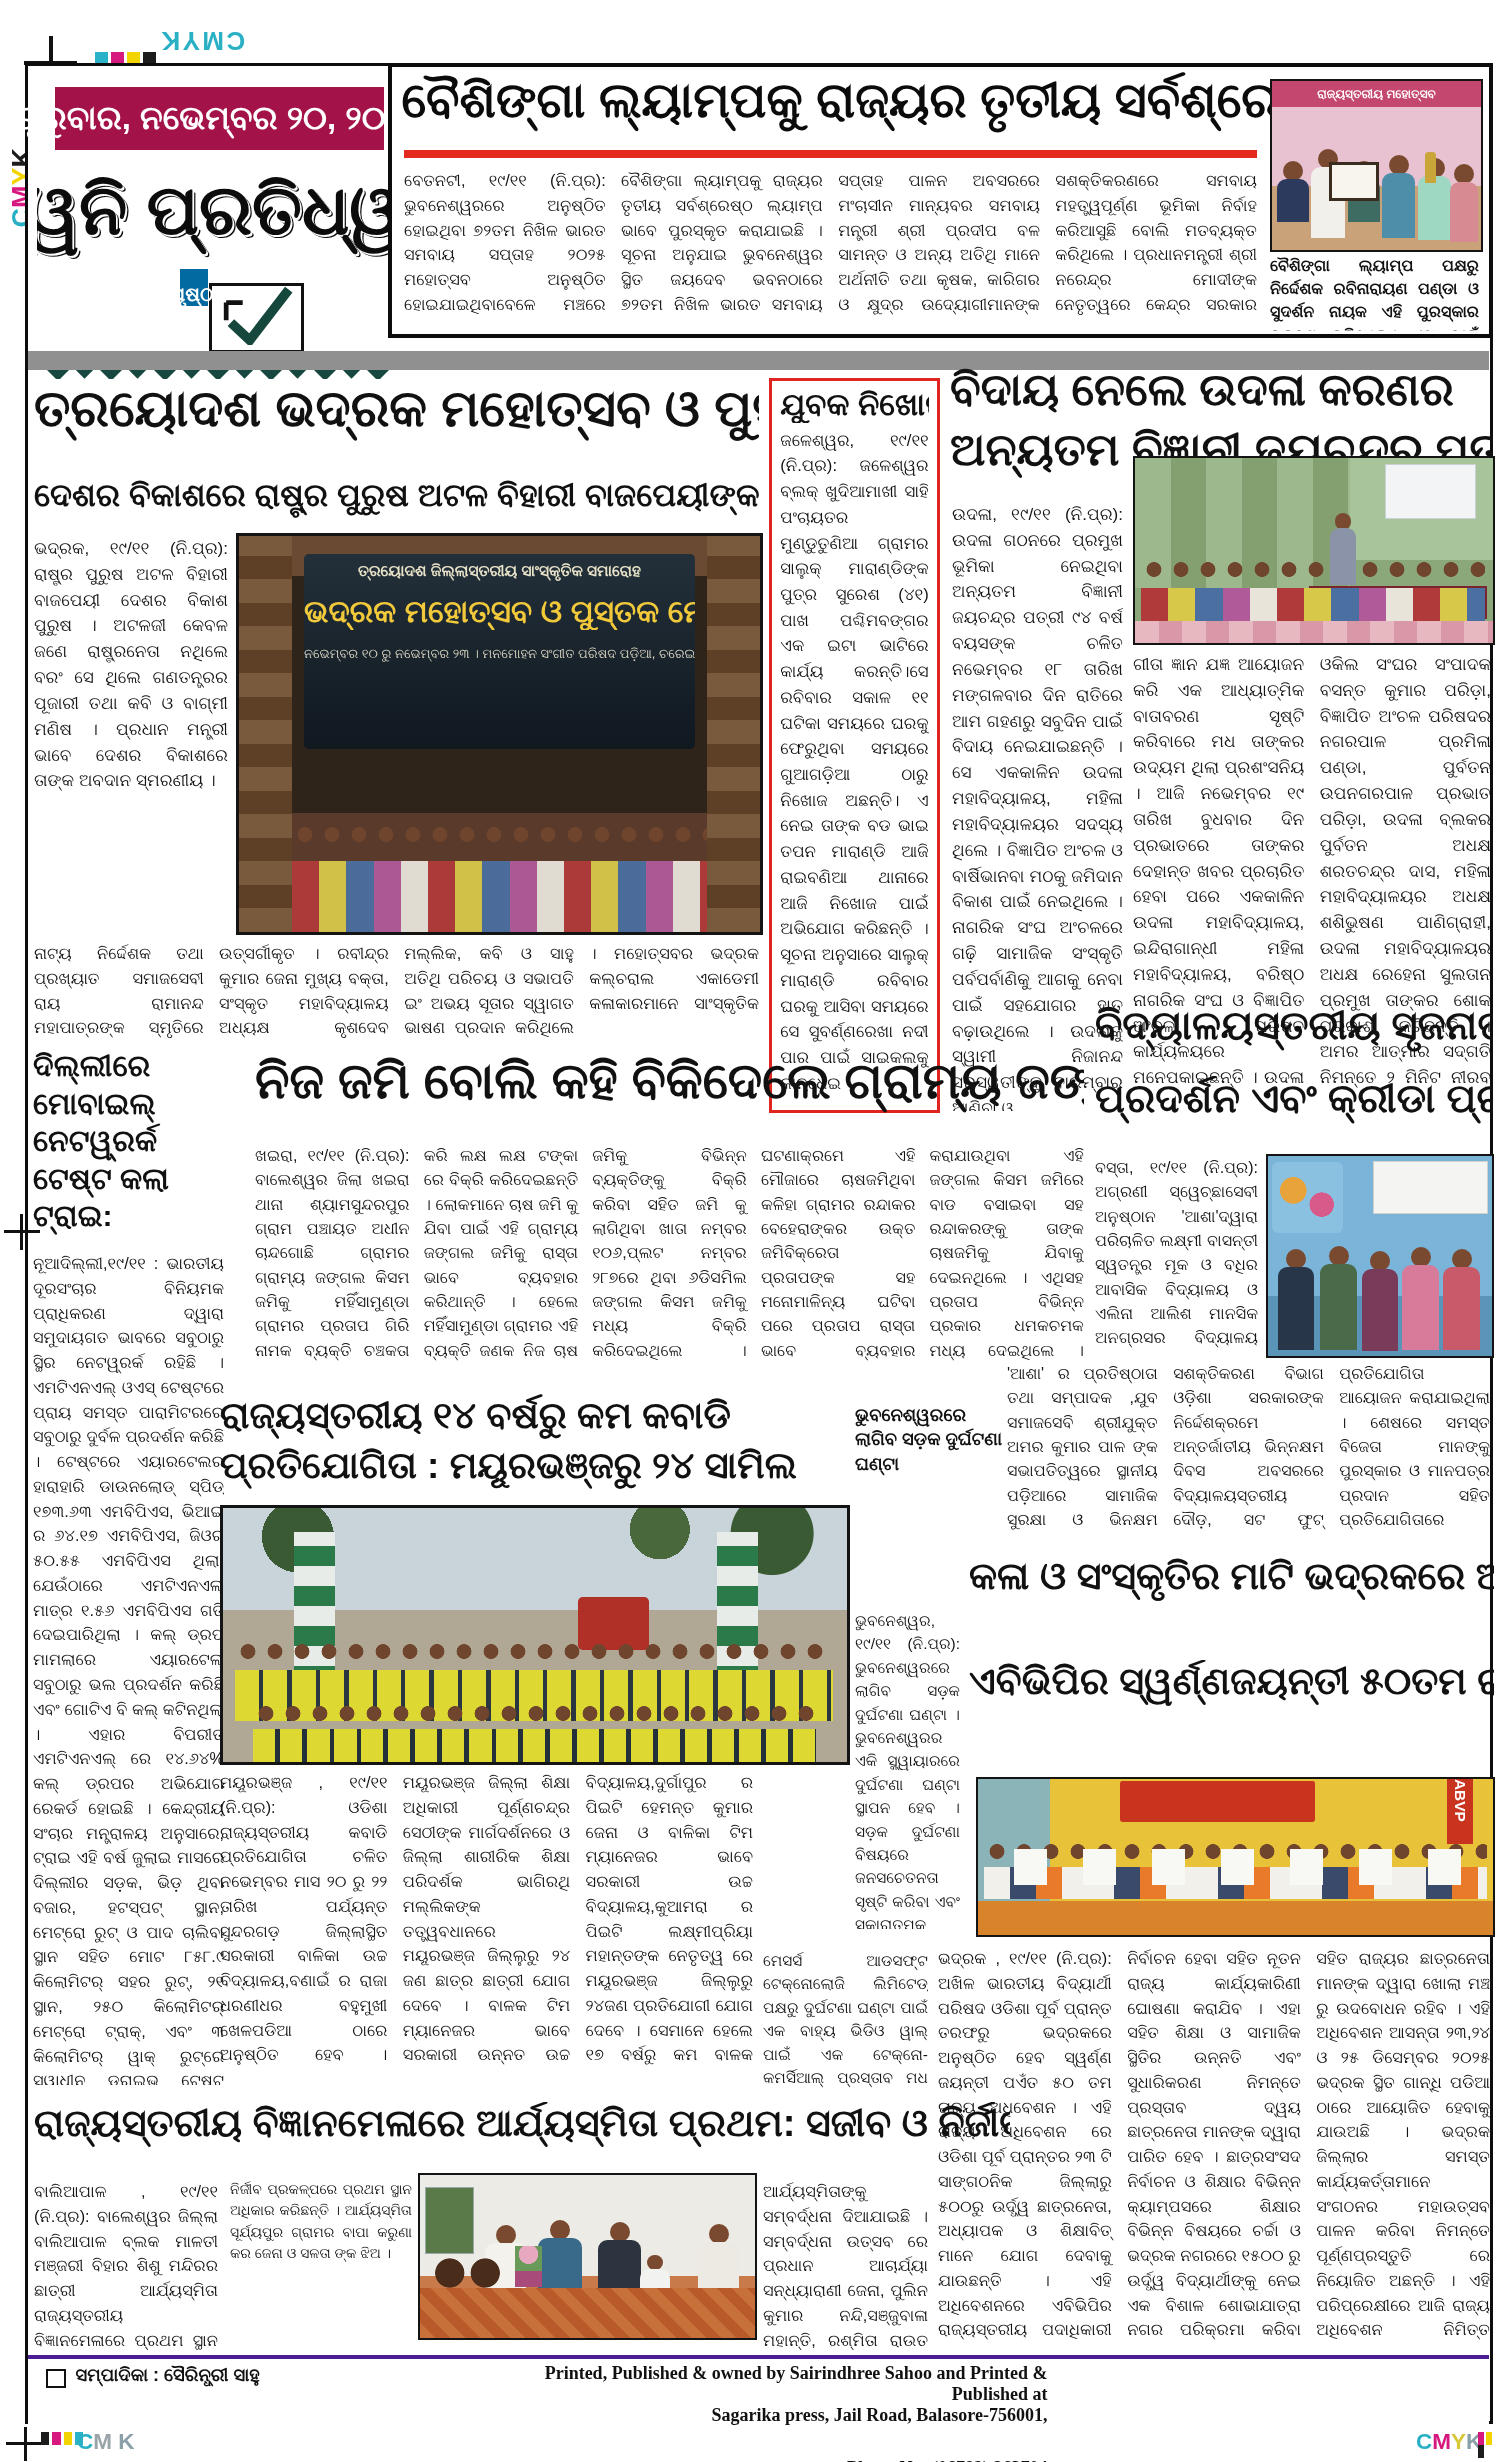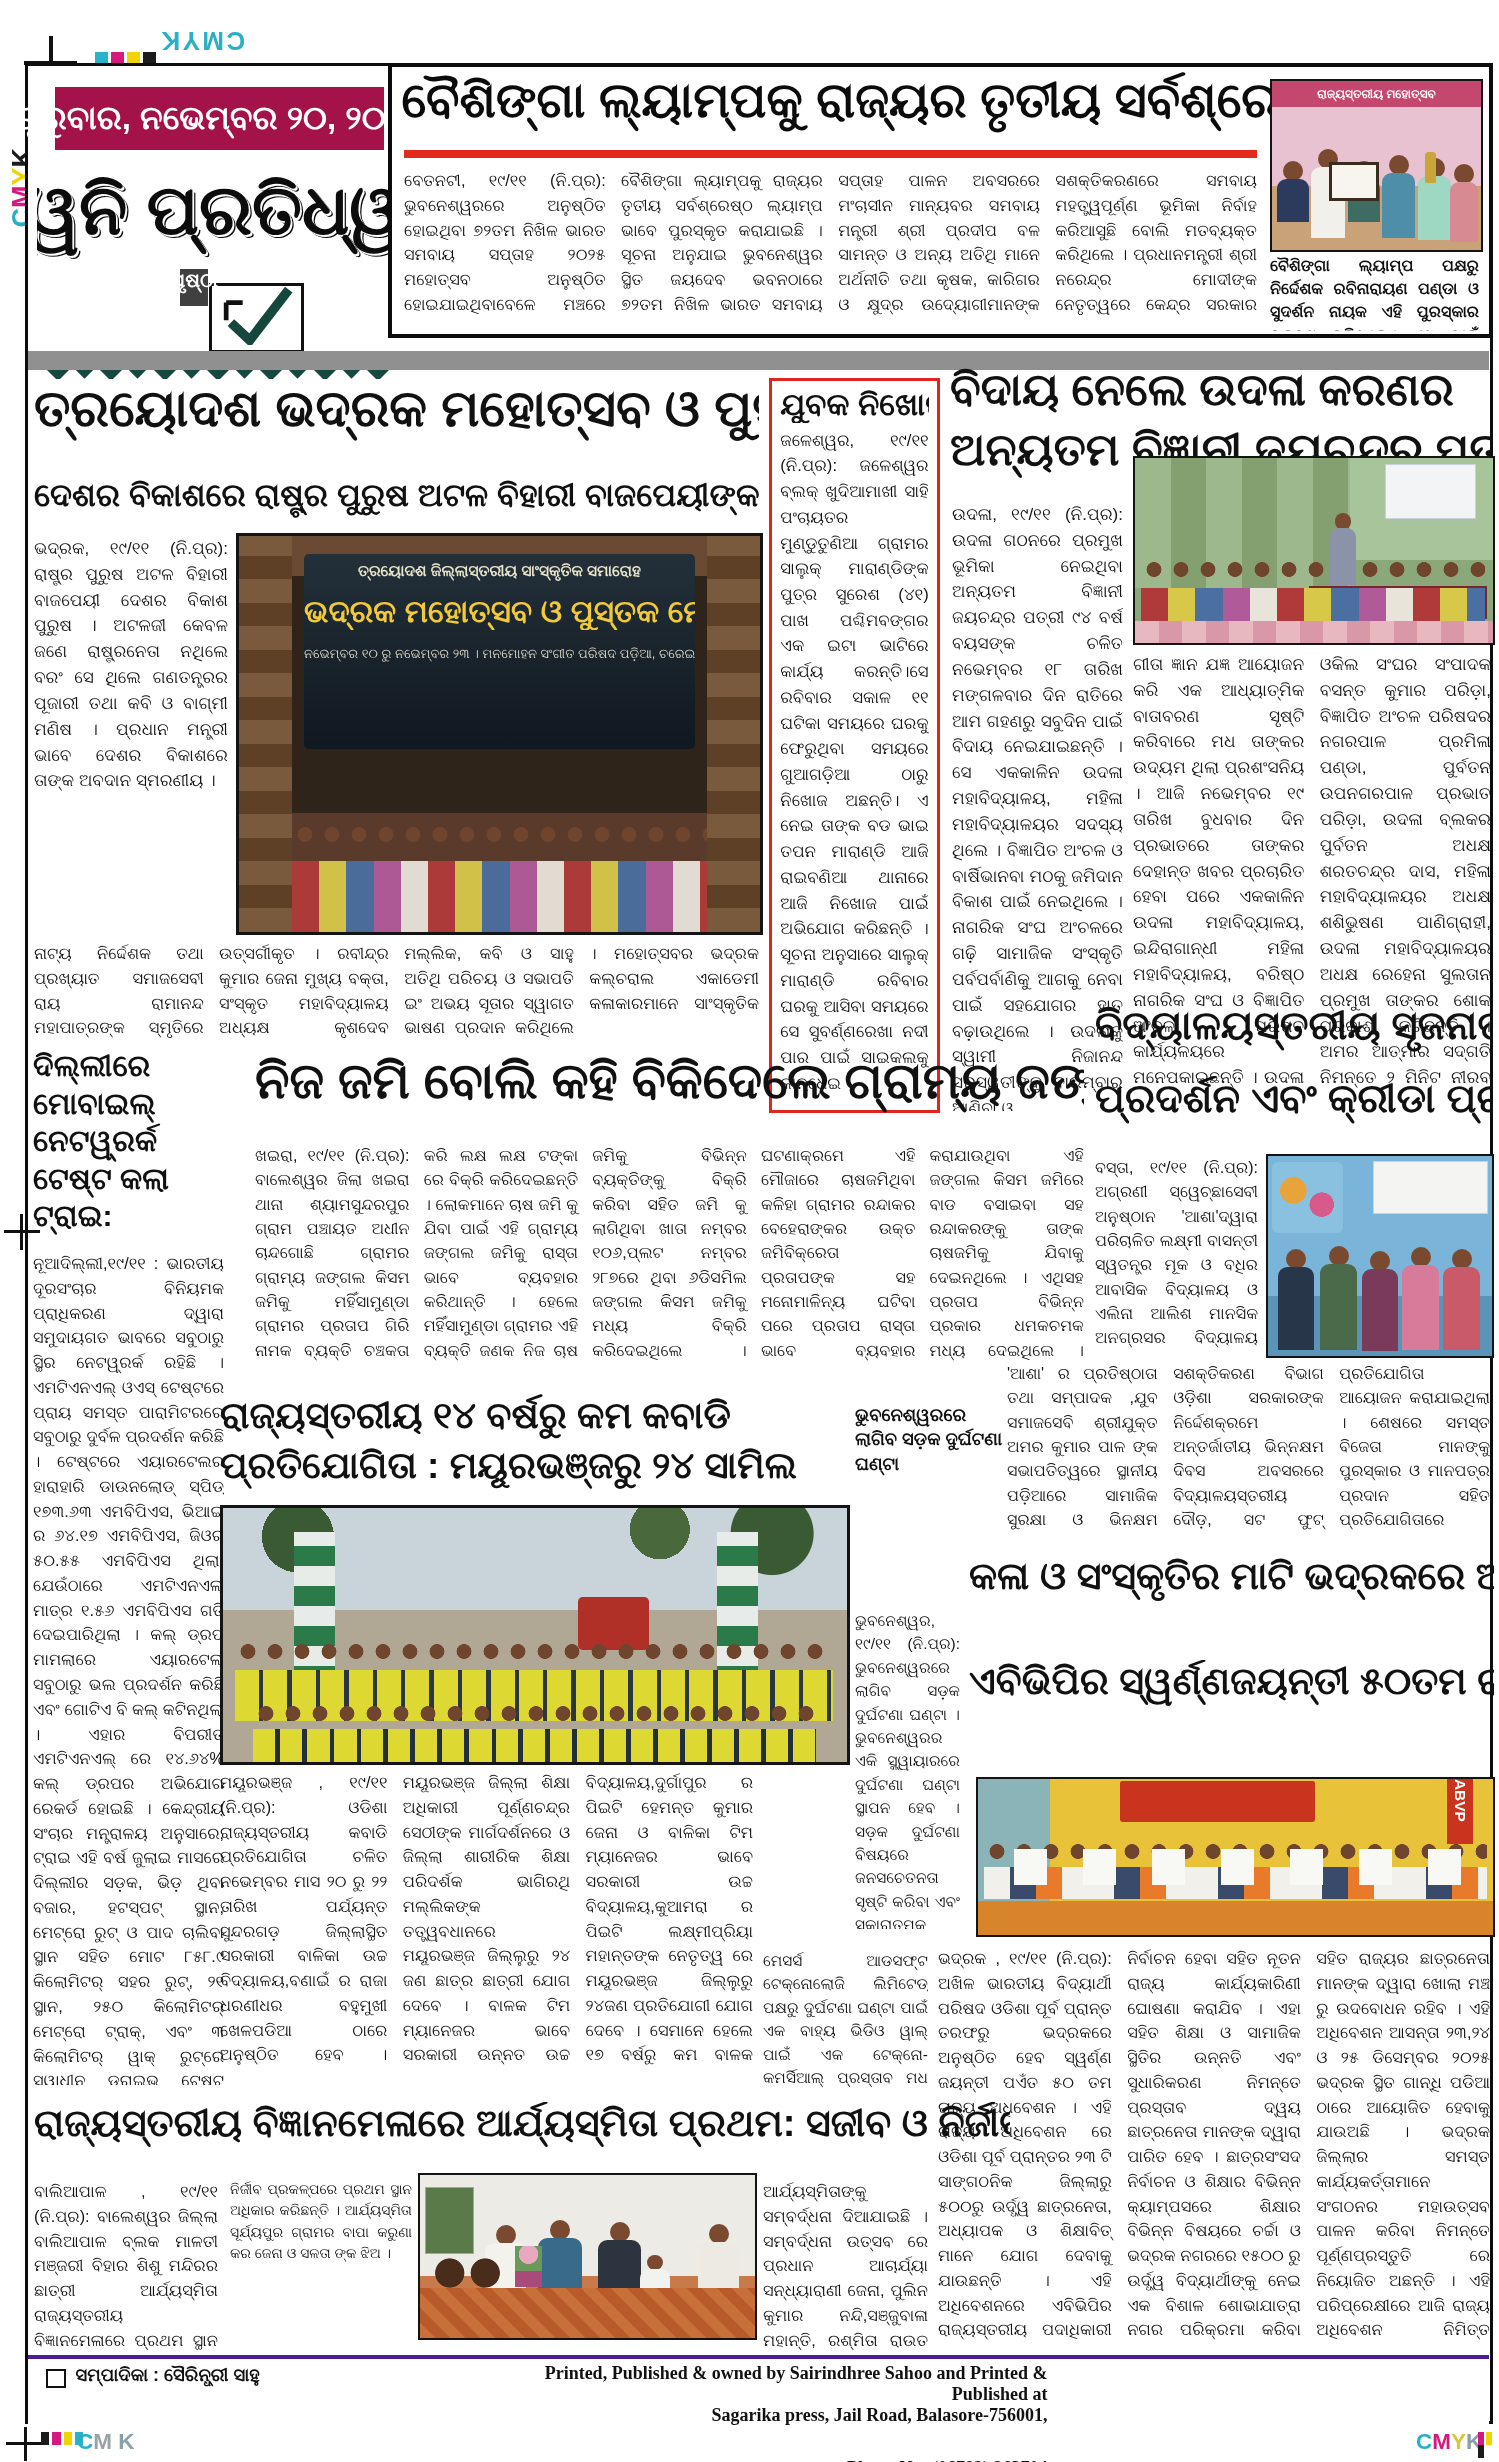--- a/index.html
+++ b/index.html
@@ -58,21 +58,21 @@
   </div>
   <div class="abs ov" style="left:6px;top:83px;width:355px;height:118px;display:flex;align-items:center;justify-content:center;">
     <span style="font-size:70px;font-weight:900;color:#0c0c0c;white-space:nowrap;text-shadow:1.8px 1.8px 0 #fff,3px 3px 0 #0c0c0c;">ଧ୍ୱନି ପ୍ରତିଧ୍ୱନି</span>
   </div>
   <div class="abs" style="left:178px;top:214px;width:89px;height:64px;border:3.6px solid #111;background:#fff;">
     <svg width="83" height="59" viewBox="0 0 140 100" style="position:absolute;left:1.2px;top:0;">
       <path d="M22 28 L22 58 M22 28 L50 28" stroke="#111" stroke-width="8" fill="none"></path>
       <path d="M30 62 L62 92 L128 6" stroke="#15473d" stroke-width="16" fill="none"></path>
     </svg>
   </div>
-  <div class="abs" style="left:149px;top:200px;width:28px;height:37px;background:#404040;display:flex;align-items:flex-start;justify-content:center;">
+  <div class="abs" style="left:149px;top:200px;width:28px;height:37px;background:#0369a1;display:flex;align-items:flex-end;justify-content:center;">
     <span style="color:#fff;font-size:20px;font-weight:bold;">ପୃଷ୍ଠା</span>
   </div>
   <div class="abs" style="left:10.7px;top:283px;width:355px;height:27px;white-space:nowrap;overflow:hidden;">
     <span class="diam"></span><span class="diam" style="width:13px;height:13px;"></span><span class="diam"></span><span class="diam" style="width:13px;height:13px;"></span><span class="diam"></span><span class="diam" style="width:13px;height:13px;"></span><span class="diam"></span><span class="diam" style="width:13px;height:13px;"></span><span class="diam"></span><span class="diam" style="width:13px;height:13px;"></span><span class="diam"></span><span class="diam" style="width:13px;height:13px;"></span><span class="diam"></span>
   </div>
 </div>
 
 <div class="abs" style="left:388px;top:63px;width:1105px;height:275px;border:4.1px solid #0c0c0c;box-sizing:border-box;background:#fff;">
   <div class="abs ov" style="left:9.5px;top:4.7px;width:871px;height:70px;font-size:49px;font-weight:900;white-space:nowrap;color:#0b0b0b;">ବୈଶିଙ୍ଗା ଲ୍ୟାମ୍ପକୁ ରାଜ୍ୟର ତୃତୀୟ ସର୍ବଶ୍ରେଷ୍ଠ ଲ୍ୟାମ୍ପ ଭାବେ ପୁରସ୍କୃତ</div>
   <div class="abs" style="left:12px;top:83px;width:853px;height:8.3px;background:#e42a1c;"></div>

